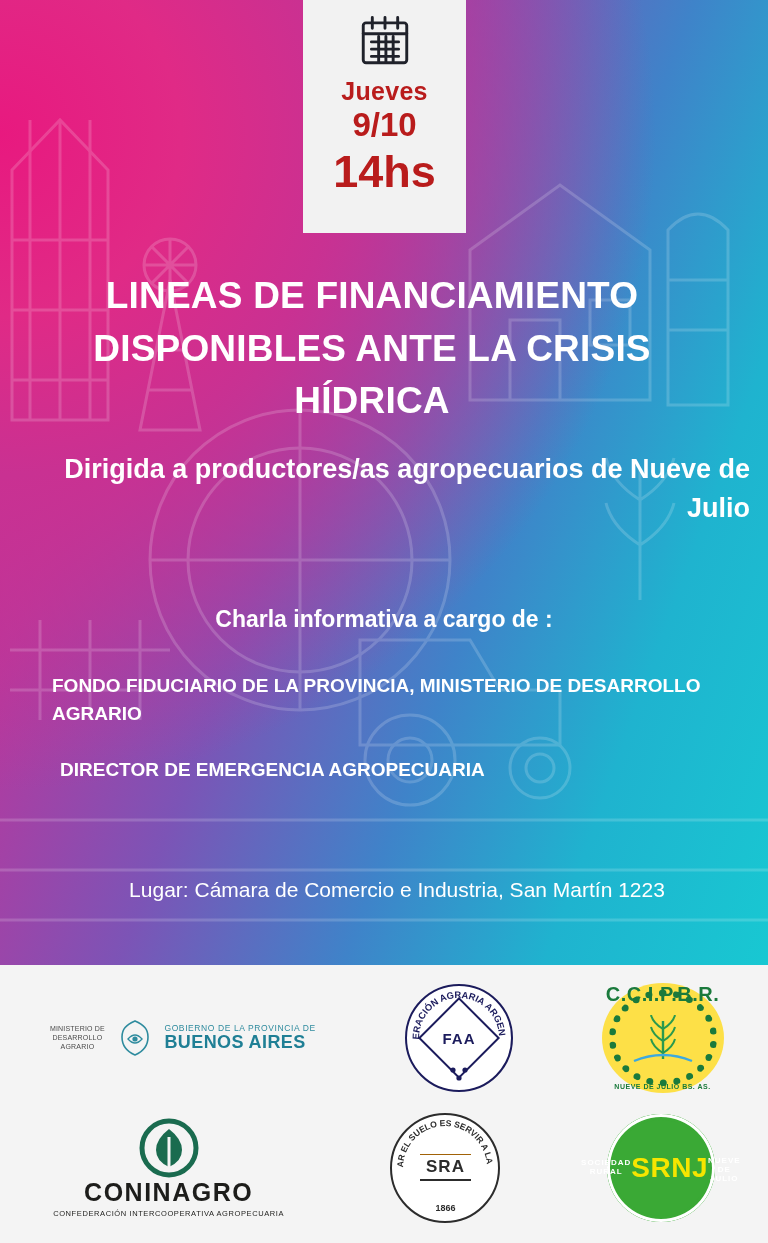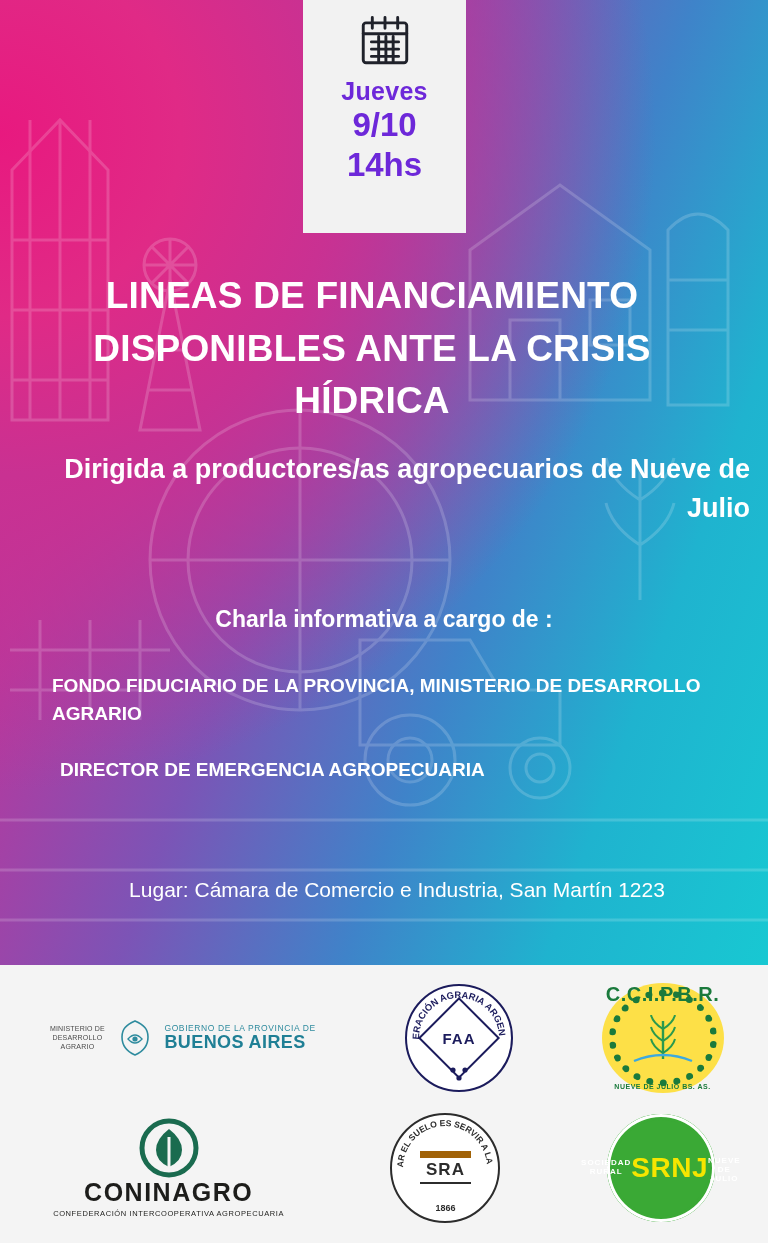--- a/index.html
+++ b/index.html
@@ -47,41 +47,41 @@
   .date-card {
     position: absolute;
     left: 303px;
     top: 0;
     width: 163px;
     height: 233px;
     background: #f2f2f2;
     display: flex;
     flex-direction: column;
     align-items: center;
-    color: #6d28d9;
+    color: #b91c1c;
   }
   .date-card .cal-icon {
     margin-top: 12px;
     width: 58px;
     height: 58px;
   }
   .date-card .d-day {
     margin-top: 8px;
     font-size: 25px;
     font-weight: bold;
     letter-spacing: 0.3px;
     line-height: 1.05;
   }
   .date-card .d-date {
     font-size: 33px;
     font-weight: bold;
     line-height: 1.25;
   }
   .date-card .d-time {
-    font-size: 33px;
+    font-size: 45px;
     font-weight: bold;
     line-height: 1.15;
   }
 
   
   .title {
     position: absolute;
     left: 28px;
     top: 270px;
     width: 688px;
@@ -295,21 +295,21 @@
   .seal-sra {
     width: 106px; height: 106px;
     border: 2px solid #2c2c2c;
     background: #ffffff;
     color: #2c2c2c;
   }
   .seal-sra .sra-name {
     font-size: 17px;
     font-weight: bold;
     letter-spacing: 1px;
-    border-top: 7px solid #a16207;
+    border-top: 1px solid #a16207;
     border-bottom: 2px solid #2c2c2c;
     padding: 2px 6px;
   }
   .seal-sra .ring-text {
     position: absolute; inset: 0;
     font-size: 7.5px; font-weight: bold;
   }
   .seal-sra .year {
     position: absolute;
     bottom: 8px; left: 0; right: 0;

